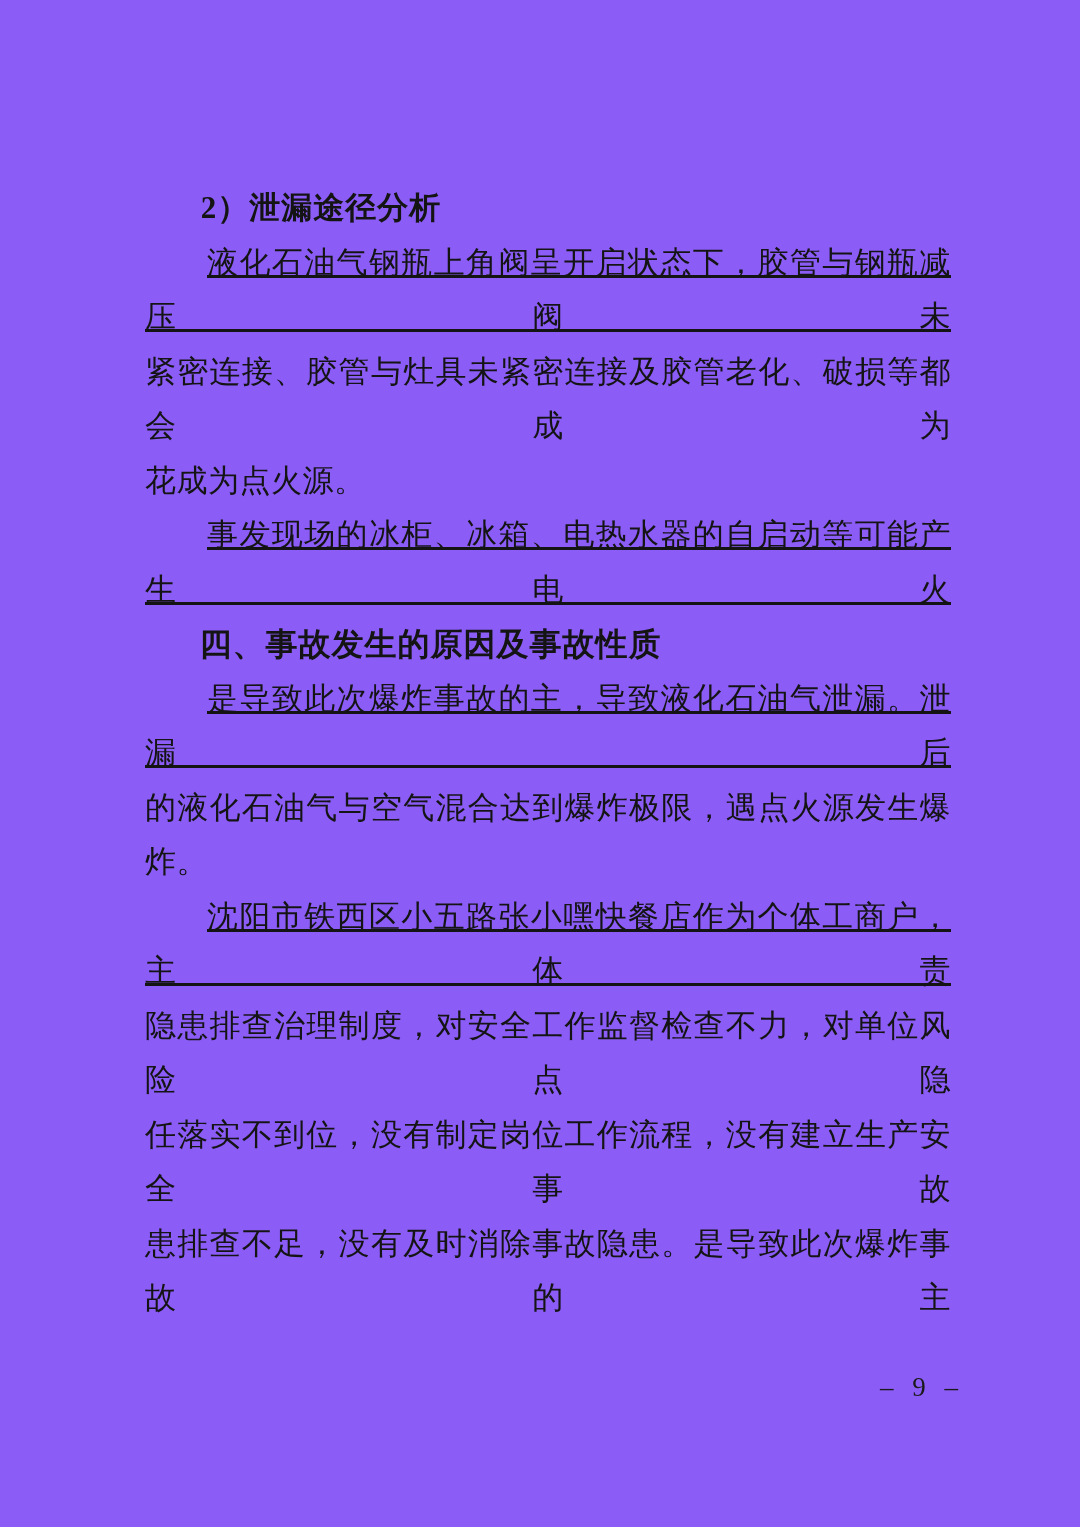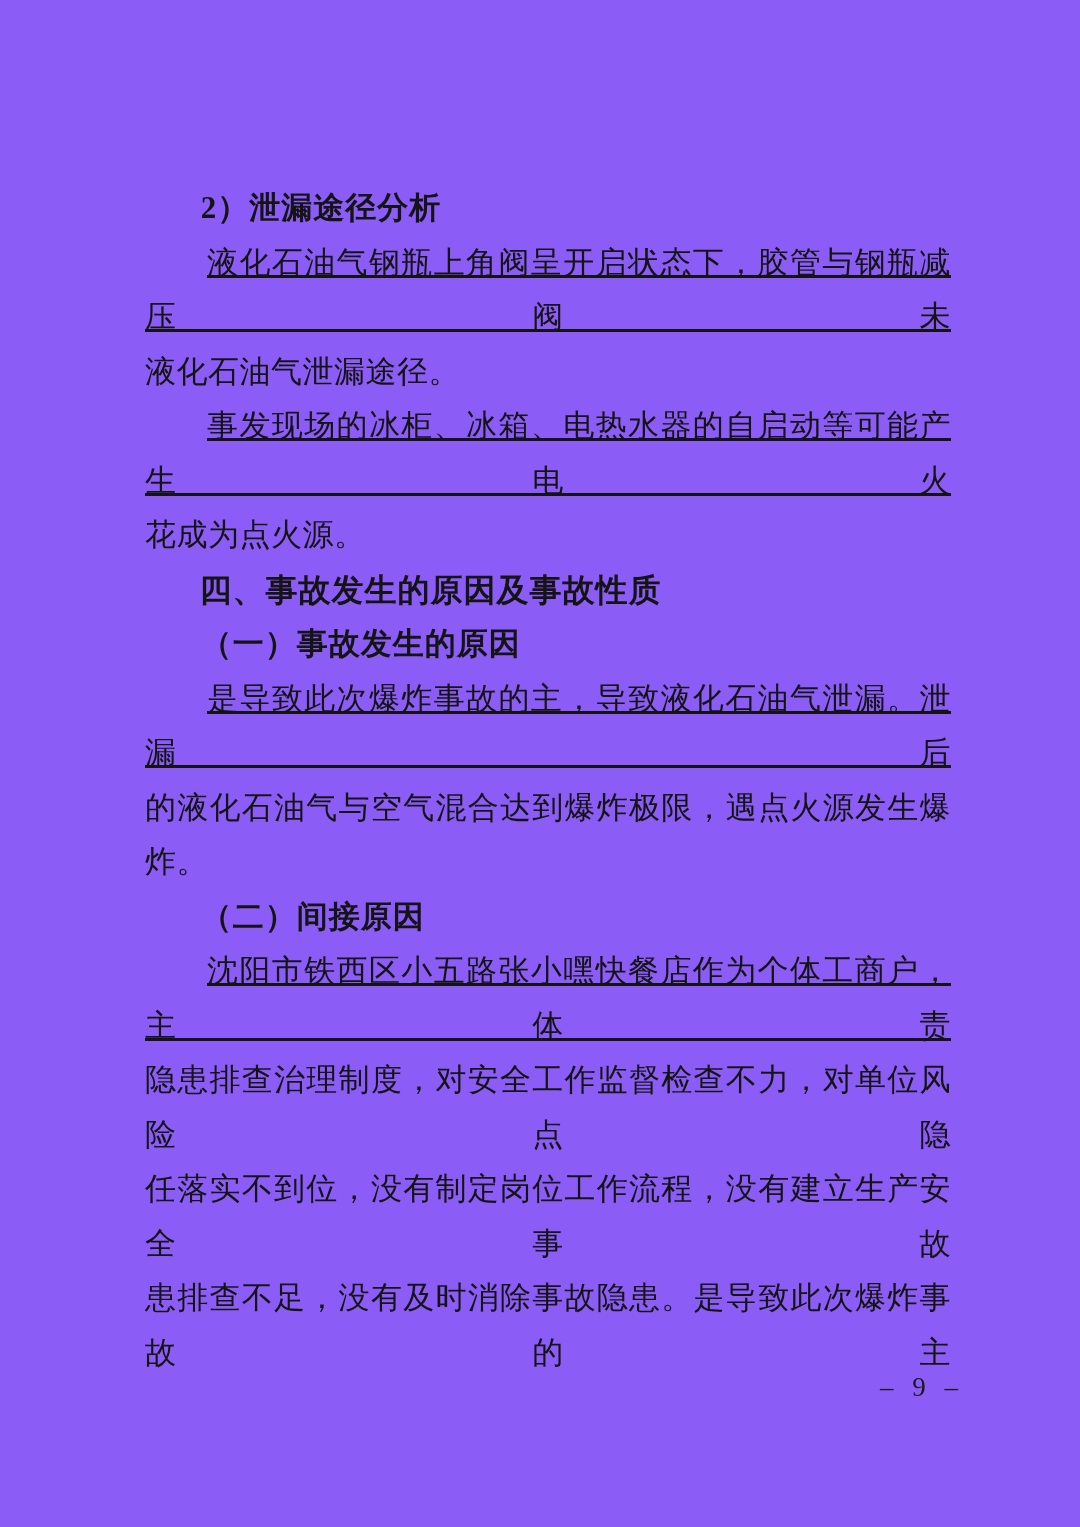--- a/index.html
+++ b/index.html
@@ -58,33 +58,31 @@
   }
 </style>
 </head>
 <body>
 
 <div class="page">
   <div class="content">
       <div class="heading-kai">2）泄漏途径分析</div>
       <div class="paragraph">
         <div class="line first">液化石油气钢瓶上角阀呈开启状态下，胶管与钢瓶减压阀未</div>
-        <div class="line last">液化石油气泄漏途径。</div>
+        <div class="line">紧密连接、胶管与灶具未紧密连接及胶管老化、破损等都会成为</div>
       </div>
       <div class="paragraph">
+        <div class="line last">花成为点火源。</div>
         <div class="line first">事发现场的冰柜、冰箱、电热水器的自启动等可能产生电火</div>
-        <div class="line last">花成为点火源。</div>
       </div>
       <div class="heading-hei">四、事故发生的原因及事故性质</div>
-      <div class="heading-kai">（一）事故发生的原因</div>
       <div class="paragraph">
         <div class="line first">是导致此次爆炸事故的主，导致液化石油气泄漏。泄漏后</div>
         <div class="line last">的液化石油气与空气混合达到爆炸极限，遇点火源发生爆炸。</div>
       </div>
-      <div class="heading-kai">（二）间接原因</div>
       <div class="paragraph">
         <div class="line first">沈阳市铁西区小五路张小嘿快餐店作为个体工商户，主体责</div>
         <div class="line">隐患排查治理制度，对安全工作监督检查不力，对单位风险点隐</div>
         <div class="line">任落实不到位，没有制定岗位工作流程，没有建立生产安全事故</div>
         <div class="line">患排查不足，没有及时消除事故隐患。是导致此次爆炸事故的主</div>
       </div>
     </div>
   <div class="page-number">– 9 –</div>
 </div>
 

